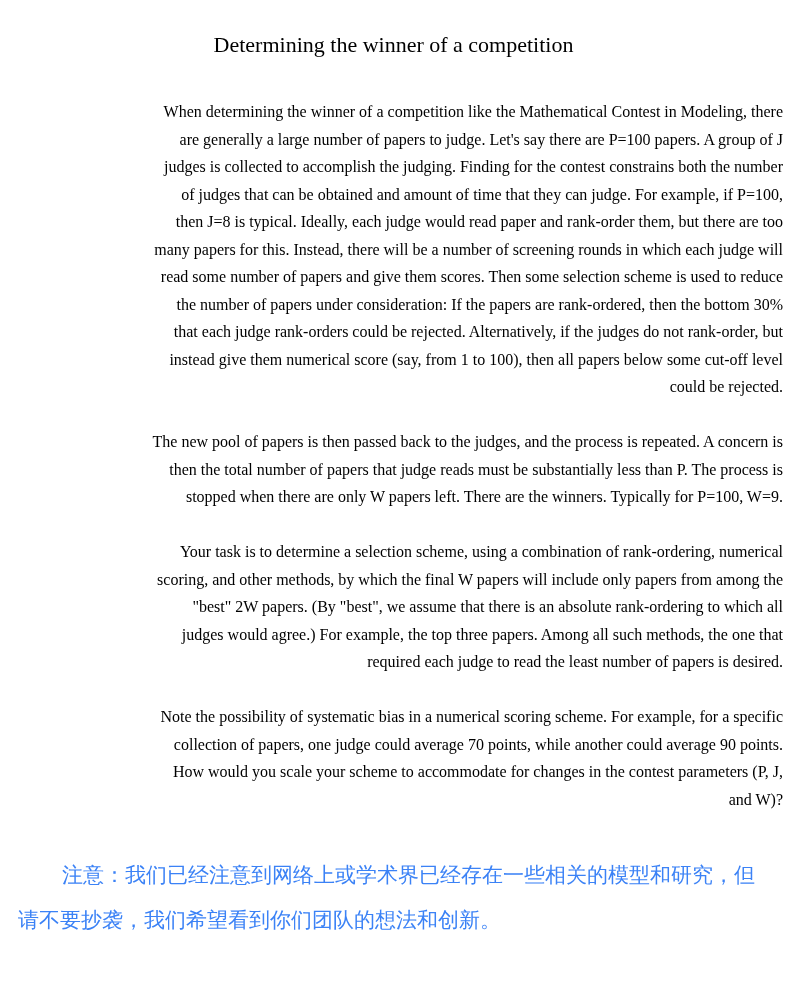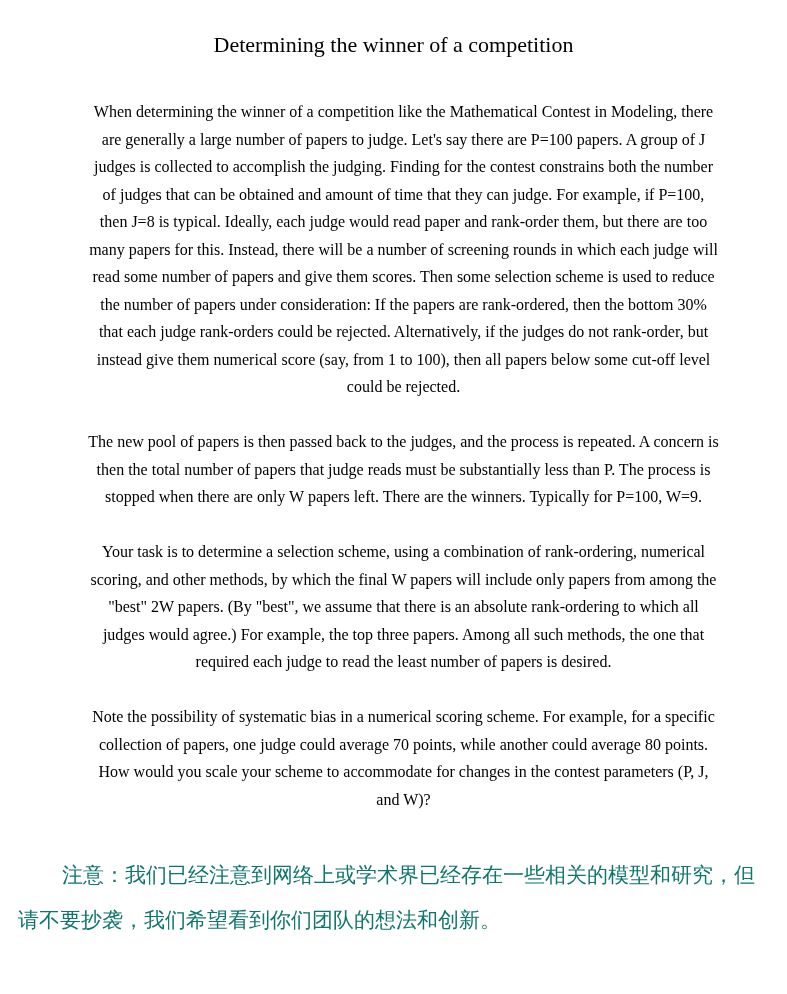--- a/index.html
+++ b/index.html
@@ -28,29 +28,29 @@
   .doc-body {
     margin-top: 38px;
     padding-left: 24px;
     padding-right: 4px;
   }
   .para {
     margin: 0 0 27.5px 0;
     font-size: 16px;
     line-height: 27.5px;
     white-space: pre-line;
-    text-align: center;
+    text-align: right;
   }
   .notice {
     margin: 40px 0 0 0;
     padding-left: 18px;
     padding-right: 10px;
     font-size: 21px;
     line-height: 45px;
-    color: #0f766e;
+    color: #3b82f6;
     white-space: pre-line;
     text-indent: 44px;
   }
 </style>
 </head>
 <body>
 
 <div class="page">
 
   <h1 class="doc-title">Determining the winner of a competition</h1>
@@ -72,21 +72,21 @@
 then the total number of papers that judge reads must be substantially less than P. The process is
 stopped when there are only W papers left. There are the winners. Typically for P=100, W=9.</p>
 
     <p class="para">Your task is to determine a selection scheme, using a combination of rank-ordering, numerical
 scoring, and other methods, by which the final W papers will include only papers from among the
 "best" 2W papers. (By "best", we assume that there is an absolute rank-ordering to which all
 judges would agree.) For example, the top three papers. Among all such methods, the one that
 required each judge to read the least number of papers is desired.</p>
 
     <p class="para">Note the possibility of systematic bias in a numerical scoring scheme. For example, for a specific
-collection of papers, one judge could average 70 points, while another could average 80 points.
+collection of papers, one judge could average 70 points, while another could average 90 points.
 How would you scale your scheme to accommodate for changes in the contest parameters (P, J,
 and W)?</p>
   </section>
 
   <p class="notice">注意：我们已经注意到网络上或学术界已经存在一些相关的模型和研究，但
 请不要抄袭，我们希望看到你们团队的想法和创新。</p>
 
 </div>
 
 </body></html>

